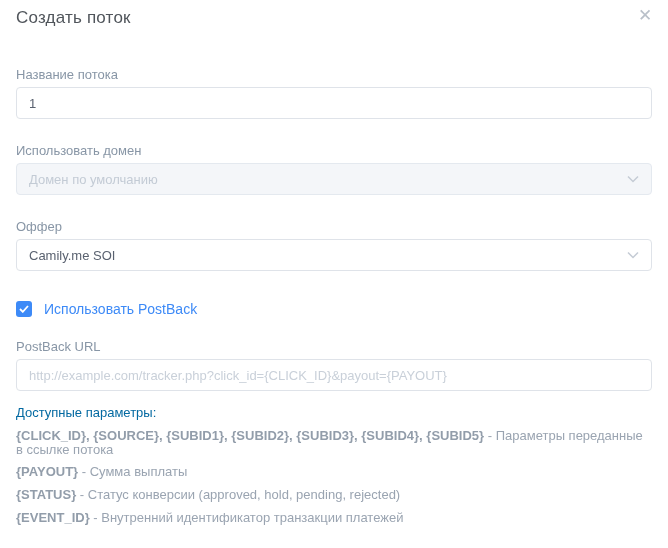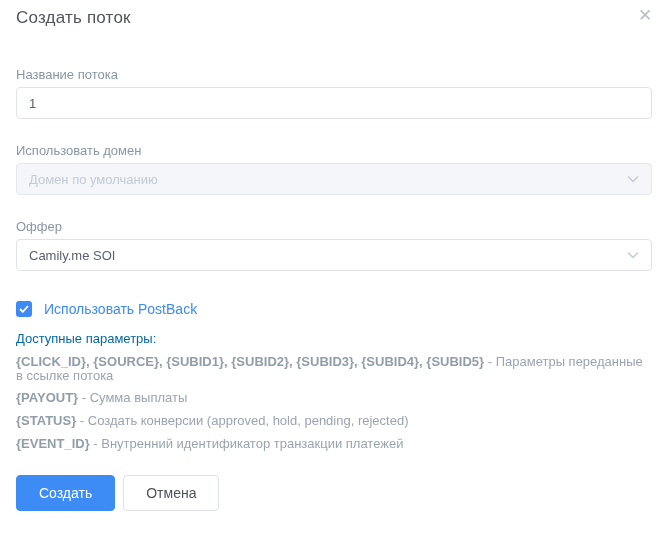--- a/index.html
+++ b/index.html
@@ -158,31 +158,35 @@
 
   <div class="checkbox-row">
     <span class="checkbox">
       <svg width="10" height="8" viewBox="0 0 10 8">
           <polyline points="1,4 3.8,6.8 9,1" fill="none" stroke="#ffffff" stroke-width="1.8"></polyline>
         </svg>
     </span>
     <span class="checkbox-label">Использовать PostBack</span>
   </div>
 
+  <div class="postback-group">
+    <label class="field-label">PostBack URL</label>
+    <input class="text-input" type="text" placeholder="http://example.com/tracker.php?click_id={CLICK_ID}&amp;payout={PAYOUT}" style="">
+  </div>
 
   <div class="params-help">
     <div class="params-heading">Доступные параметры:</div>
     <div class="param-line">
       <span class="param-token">{CLICK_ID}, {SOURCE}, {SUBID1}, {SUBID2}, {SUBID3}, {SUBID4}, {SUBID5}</span><span> - Параметры переданные в ссылке потока</span>
     </div>
     <div class="param-line">
       <span class="param-token">{PAYOUT}</span><span> - Сумма выплаты</span>
     </div>
     <div class="param-line">
-      <span class="param-token">{STATUS}</span><span> - Создать конверсии (approved, hold, pending, rejected)</span>
+      <span class="param-token">{STATUS}</span><span> - Статус конверсии (approved, hold, pending, rejected)</span>
     </div>
     <div class="param-line">
       <span class="param-token">{EVENT_ID}</span><span> - Внутренний идентификатор транзакции платежей</span>
     </div>
   </div>
 
   <div class="footer">
     <button class="btn btn-primary">Создать</button>
     <button class="btn btn-secondary">Отмена</button>
   </div>

